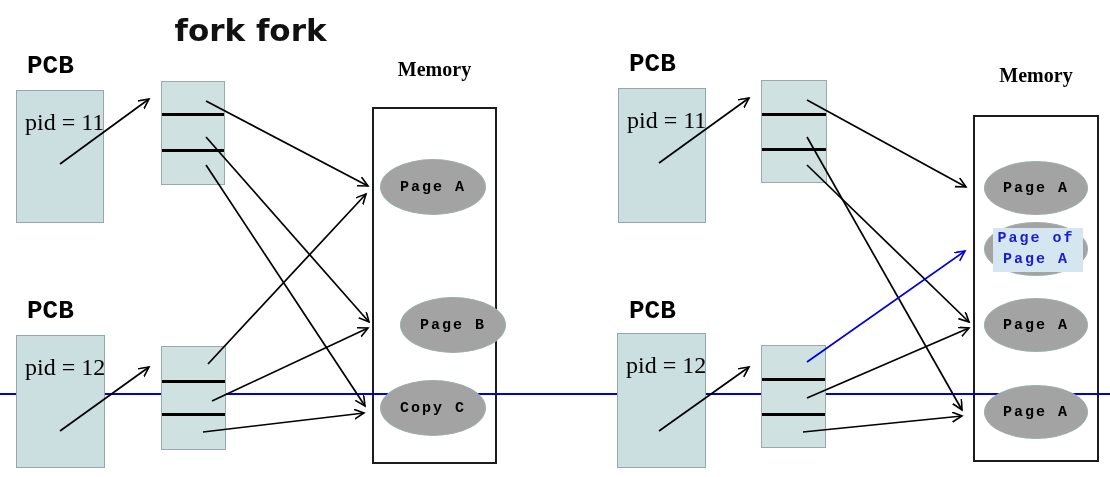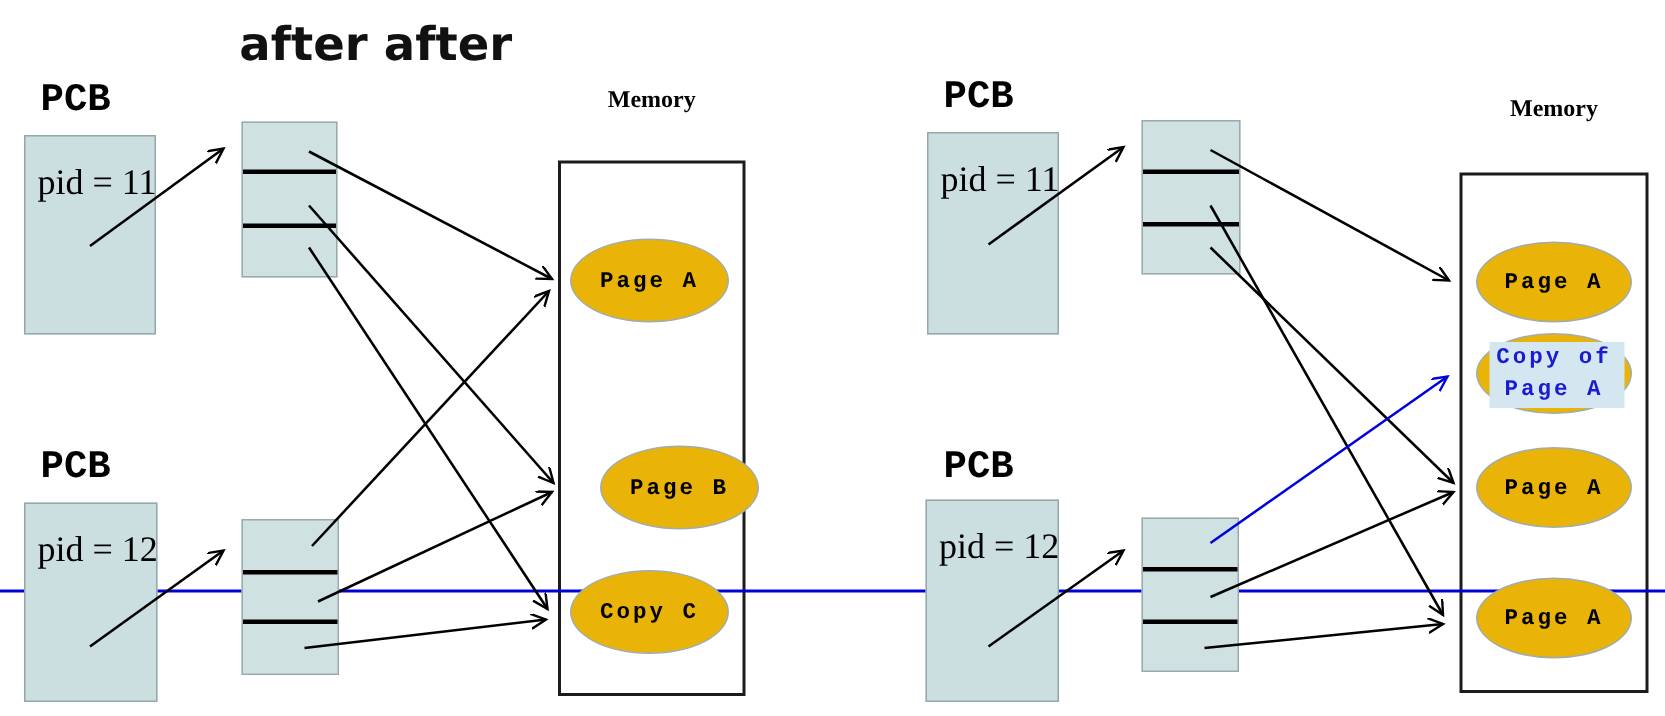--- a/index.html
+++ b/index.html
@@ -15,21 +15,21 @@
   }
   .title-left{left:128px;top:12px;width:245px;font-size:31px;}
   .title-right{left:645px;top:5px;width:460px;font-size:33px;}
 
   .pcb-label{
     position:absolute;z-index:5;font-family:Liberation Mono, monospace;
     font-weight:700;font-size:26px;color:#000;white-space:nowrap;
   }
   .mem-label{
     position:absolute;z-index:5;font-family:"Liberation Serif",serif;
-    font-weight:700;font-size:16px;color:#000;text-align:center;white-space:nowrap;
+    font-weight:700;font-size:20px;color:#000;text-align:center;white-space:nowrap;
   }
 
   .pcb-box{
     position:absolute;z-index:3;background:#cbdee0;border:1px solid #93a8aa;
     box-sizing:border-box;
   }
   .pid-text{
     position:absolute;left:8px;top:18px;z-index:5;
     font-family:"Liberation Serif",serif;font-size:24px;color:#000;white-space:nowrap;
   }
@@ -41,21 +41,21 @@
   .pt-divider{
     position:absolute;left:0;width:100%;height:3px;background:#000;z-index:3;
   }
 
   .mem-box{
     position:absolute;z-index:1;background:#ffffff;border:2px solid #1c1c1c;
     box-sizing:border-box;
   }
 
   .page-ellipse{
-    position:absolute;z-index:3;background:#eab308;border:1px solid #9fadad;
+    position:absolute;z-index:3;background:#a3a3a3;border:1px solid #9fadad;
     border-radius:50%;box-sizing:border-box;
     display:flex;align-items:center;justify-content:center;flex-direction:column;
     font-family:"Liberation Mono",monospace;font-weight:700;font-size:15px;
     letter-spacing:2px;color:#000;line-height:21px;text-align:center;
   }
   .copy-ellipse{color:#1b1bd1;}
   .copy-patch{
     position:absolute;left:8px;top:5px;width:90px;height:44px;
     background:#d4e7f1;z-index:-1;
   }
@@ -70,21 +70,21 @@
 </head>
 <body>
 
 <div class="stage">
 
   <div class="mem-box" style="left:372px;top:107px;width:125px;height:357px;"></div>
   <div class="mem-box" style="left:973px;top:115px;width:126px;height:347px;"></div>
 
   <div class="blue-line"></div>
 
-  <div class="panel-title title-left">after after</div>
+  <div class="panel-title title-left">fork fork</div>
 
   <div class="pcb-label" style="left:27px;top:51px;">PCB</div>
   <div class="pcb-box" style="left:16px;top:90px;width:88px;height:133px;">
     <div class="pid-text">pid = 11</div>
   </div>
 
   <div class="pcb-label" style="left:27px;top:296px;">PCB</div>
   <div class="pcb-box" style="left:16px;top:335px;width:89px;height:133px;">
     <div class="pid-text">pid = 12</div>
   </div>
@@ -130,21 +130,21 @@
     <div class="pt-divider" style="top:67px;"></div>
   </div>
 
   <div class="mem-label" style="left:973px;top:64px;width:126px;">Memory</div>
 
   <div class="page-ellipse" style="left:984px;top:161px;width:104px;height:54px;">
     <span>Page A</span>
   </div>
   <div class="page-ellipse copy-ellipse" style="left:984px;top:222px;width:104px;height:54px;">
     <div class="copy-patch"></div>
-    <span>Copy of</span>
+    <span>Page of</span>
     <span>Page A</span>
   </div>
   <div class="page-ellipse" style="left:984px;top:298px;width:104px;height:54px;">
     <span>Page A</span>
   </div>
   <div class="page-ellipse" style="left:984px;top:385px;width:104px;height:54px;">
     <span>Page A</span>
   </div>
 
   <svg class="arrows" viewBox="0 0 1110 477">

